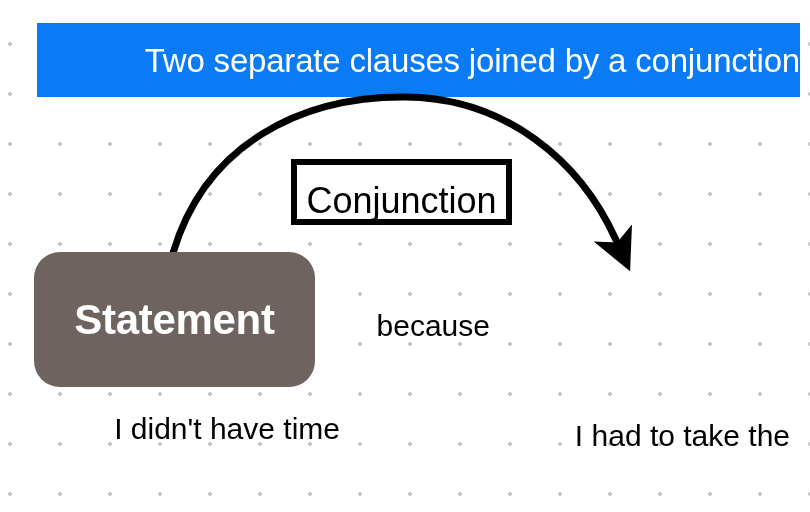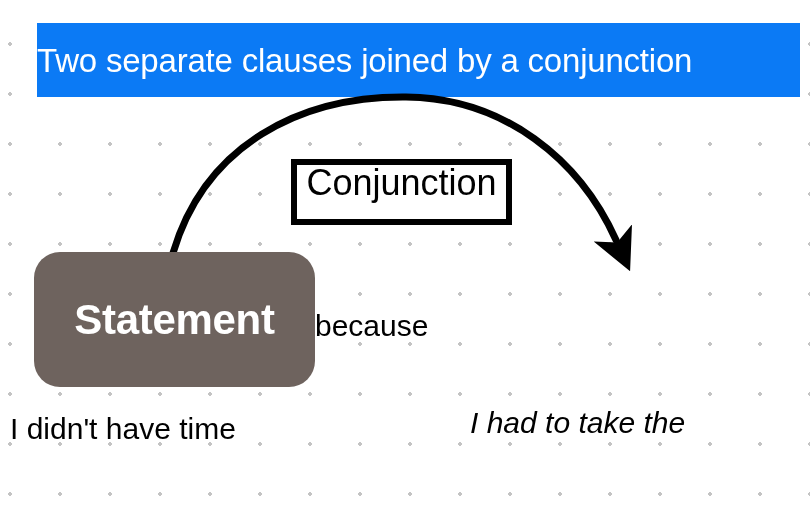--- a/index.html
+++ b/index.html
@@ -23,21 +23,21 @@
   
   .banner {
     position: absolute;
     left: 37px;
     top: 23px;
     width: 763px;
     height: 74px;
     background: #0B7AF5;
     display: flex;
     align-items: center;
-    justify-content: flex-start;
+    justify-content: flex-end;
     box-sizing: border-box;
   }
   .banner-text {
     color: #ffffff;
     font-size: 33px;
     font-weight: 400;
     letter-spacing: -0.2px;
     white-space: nowrap;
     line-height: 1;
   }
@@ -56,21 +56,21 @@
   .conjunction-box {
     position: absolute;
     left: 291px;
     top: 159px;
     width: 221px;
     height: 66px;
     background: #ffffff;
     border: 6px solid #000000;
     box-sizing: border-box;
     display: flex;
-    align-items: flex-start;
+    align-items: flex-end;
     justify-content: center;
   }
   .conjunction-text {
     color: #000000;
     font-size: 36px;
     font-weight: 400;
     line-height: 1;
     white-space: nowrap;
   }
 
@@ -103,47 +103,46 @@
     white-space: nowrap;
     letter-spacing: -0.3px;
   }
 
   
   .connector-word {
     position: absolute;
     left: 315px;
     top: 308px;
     width: 175px;
-    text-align: left;
+    text-align: right;
     color: #000000;
     font-size: 30px;
     font-weight: 400;
     line-height: 1.2;
     white-space: nowrap;
   }
 
   
   .caption {
     position: absolute;
     color: #000000;
     font-size: 30px;
     font-weight: 400;
     line-height: 1.25;
-    text-align: left;
+    text-align: right;
   }
   .caption.left-caption {
     left: 10px;
     top: 410px;
     width: 330px;
   }
   .caption.right-caption {
     left: 470px;
-    top: 404px;
+    top: 417px;
     width: 320px;
-    font-style: italic;
   }
   .caption-line {
     display: block;
   }
 </style>
 </head>
 <body>
 
 <div id="canvas">
 

